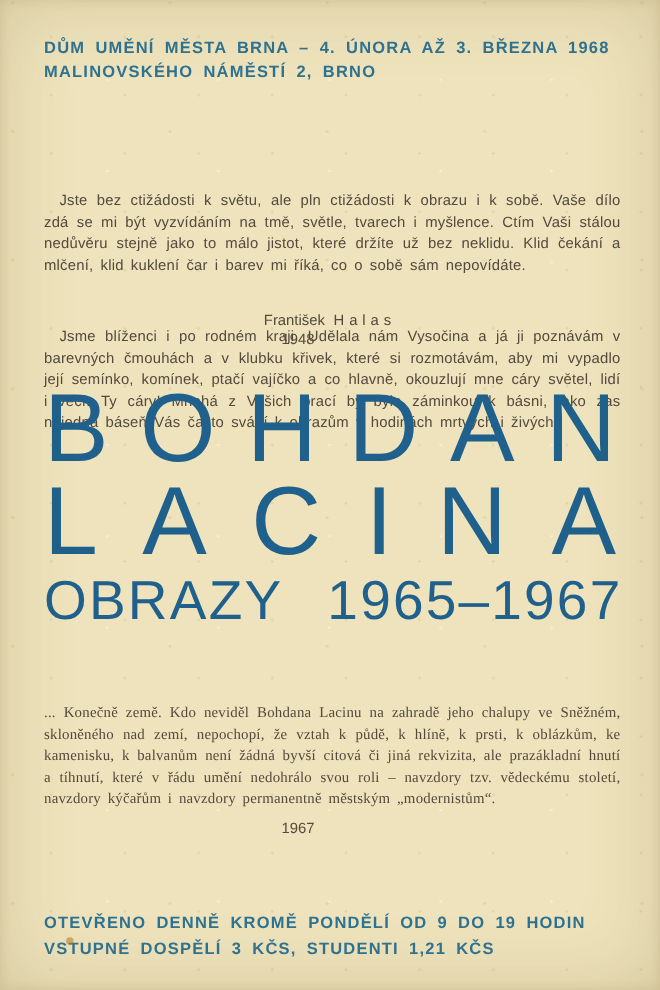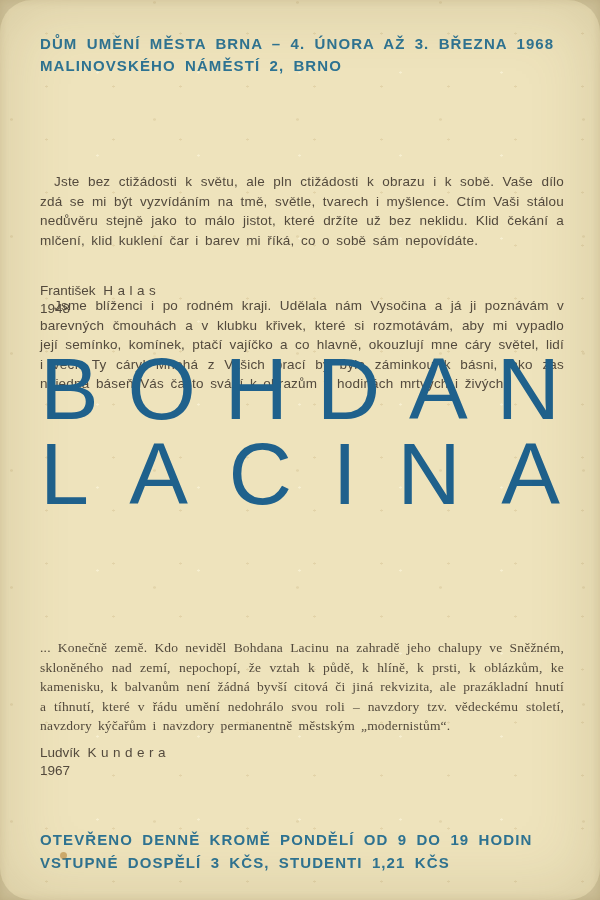--- a/index.html
+++ b/index.html
@@ -10,21 +10,20 @@
   }
   .page{
     position:relative;width:600px;height:900px;
     background-color:var(--paper,#eee3bc);
     background-image:
       radial-gradient(rgba(191,168,112,.28) 1px, transparent 1.6px),
       radial-gradient(rgba(255,250,226,.55) 1px, transparent 1.6px),
       radial-gradient(rgba(176,148,92,.18) 1px, transparent 2px);
     background-size:67px 53px,101px 83px,143px 117px;
     background-position:13px 7px,47px 31px,83px 61px;
-    border-radius:32px;
   }
   .page::after{
     content:"";position:absolute;inset:0;pointer-events:none;
     box-shadow:inset 0 0 70px rgba(110,88,38,.20), inset 0 0 10px rgba(110,88,38,.14);
   }
   
   .teal-caps{
     position:absolute;left:40px;right:36px;
     color:var(--teal-ink,#2e7392);
     font-weight:700;font-size:15px;line-height:22px;
@@ -38,21 +37,21 @@
     color:var(--body-ink,#534a3d);
     font-size:13.5px;line-height:19.5px;
     text-align:justify;word-spacing:2.5px;letter-spacing:.2px;
   }
   .quote p{margin:0;}
   .quote.q1 p{text-indent:14px;margin-top:46px;}
   .q1{top:126px;}
   .q2{top:638px;font-family:Liberation Serif, serif;}
   
   .sig{
-    position:absolute;left:40px;width:520px;text-align:left;
+    position:absolute;left:40px;width:520px;text-align:center;
     color:var(--body-ink,#534a3d);font-size:13.5px;line-height:18px;
     word-spacing:4px;
   }
   .sig1{top:282px;}
   .sig2{top:744px;}
   .spread{letter-spacing:4.5px;}
   .sig-year{margin-right:58px;}
   
   .bigline{
     position:absolute;left:40px;width:520px;margin:0;
@@ -105,27 +104,27 @@
       <span>N</span>
     </h1>
   <h1 class="bigline t2">
       <span>L</span>
       <span>A</span>
       <span>C</span>
       <span>I</span>
       <span>N</span>
       <span>A</span>
     </h1>
+  <h2 class="subtitle sub">OBRAZY 1965–1967</h2>
 
   <section class="quote q2">
     <p>... Konečně země. Kdo neviděl Bohdana Lacinu na zahradě jeho chalupy ve Sněžném, skloněného nad zemí, nepochopí, že vztah k půdě, k hlíně, k prsti, k oblázkům, ke kamenisku, k balvanům není žádná byvší citová či jiná rekvizita, ale prazákladní hnutí a tíhnutí, které v řádu umění nedohrálo svou roli – navzdory tzv. vědeckému století, navzdory kýčařům i navzdory permanentně městským „modernistům“.</p>
   </section>
 
   <div class="sig sig2">
-    <div><span>Ludvík</span> <span class="spread">Kundera</span></div>
     <div class="sig-year">1967</div>
   </div>
 
   <footer class="teal-caps info">
     <div>OTEVŘENO DENNĚ KROMĚ PONDĚLÍ OD 9 DO 19 HODIN</div>
     <div>VSTUPNÉ DOSPĚLÍ 3 KČS, STUDENTI 1,21 KČS</div>
   </footer>
 
   <div class="fleck"></div>
 </div>

